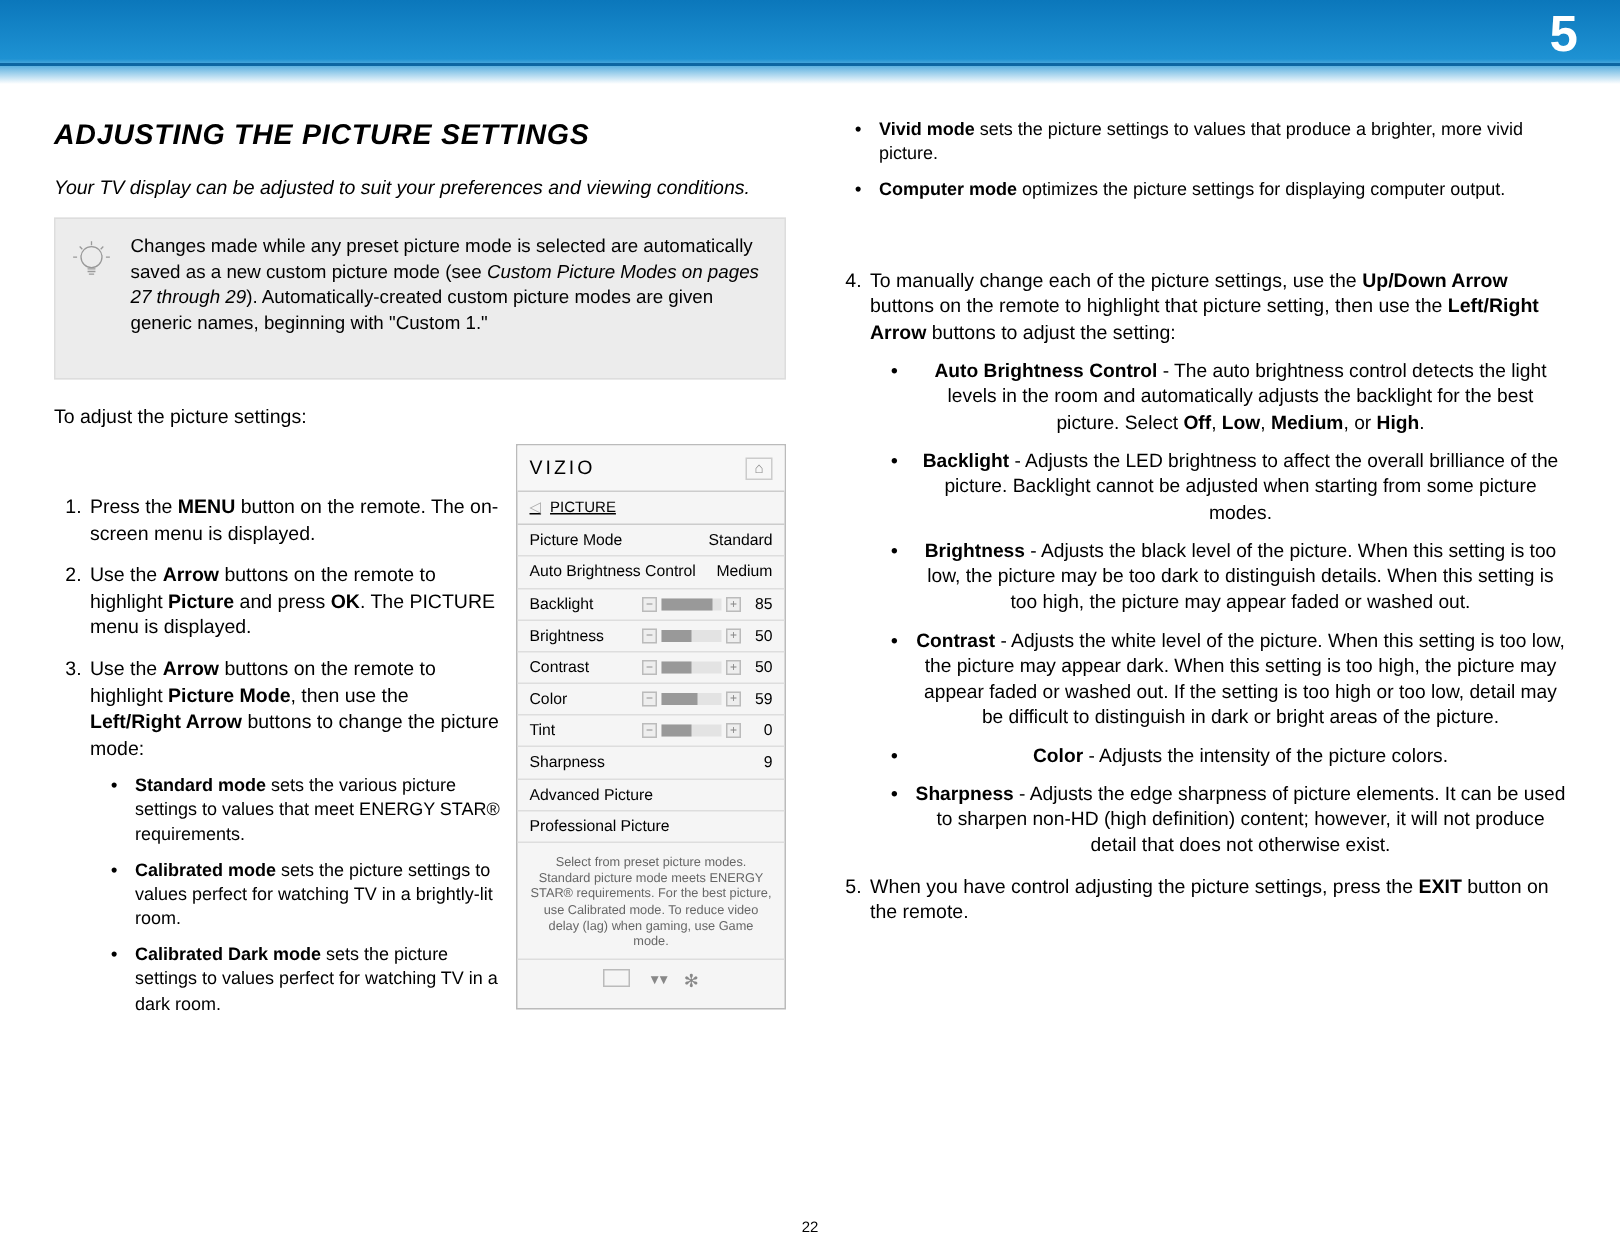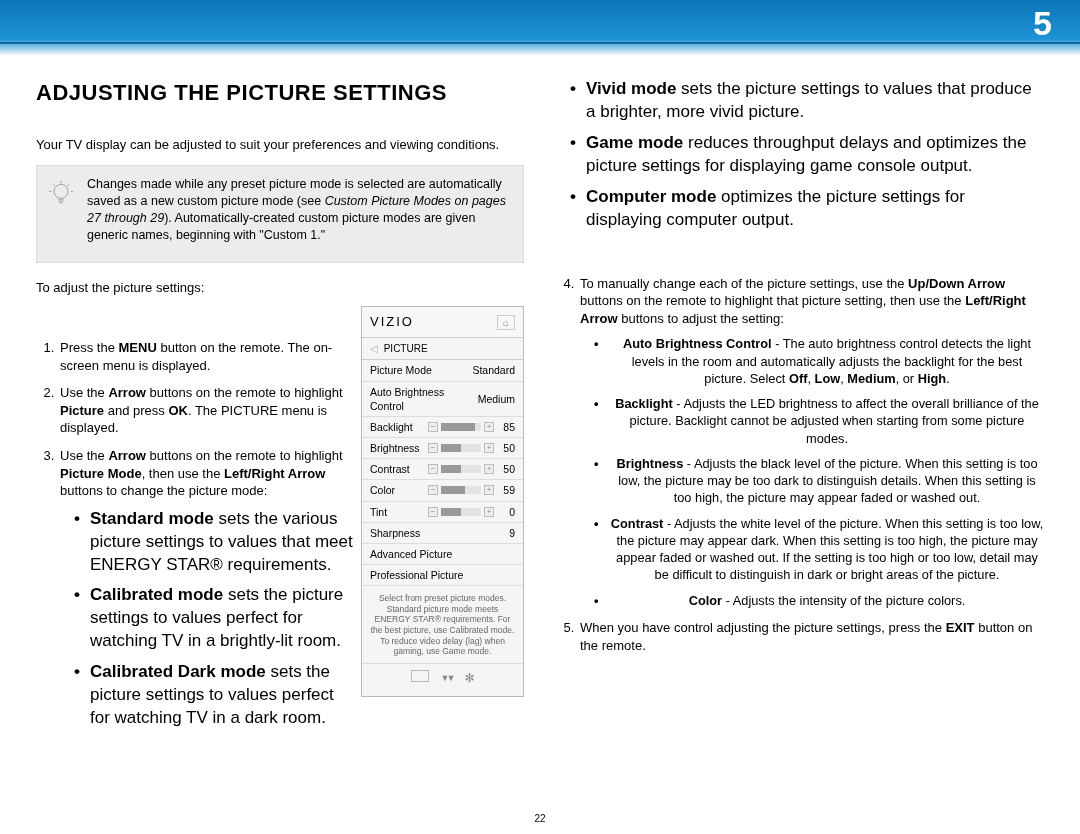--- a/index.html
+++ b/index.html
@@ -7,51 +7,51 @@
 
   .page { width: 1080px; height: 834px; display: flex; flex-direction: column; }
 
   .header-band { width: 100%; height: 56px; position: relative; background: linear-gradient(180deg, #0b77bb 0%, #1e92d3 70%, #fff 100%); }
   .header-band::after { content:""; position:absolute; left:0; right:0; bottom:12px; height:2px; background:#0d66a2; }
   .chapter-num { position: absolute; right: 28px; top: 4px; color: #fff; font-size: 34px; font-weight: 800; }
 
   .content { flex: 1 1 auto; display: flex; padding: 22px 36px 6px 36px; gap: 32px; }
   .col { flex: 1 1 50%; font-size: 13px; line-height: 1.35; }
 
-  h1 { font-size: 22px; font-weight: 800; letter-spacing: 0.5px; margin-bottom: 28px; }
-
-  .lead { text-align: justify; margin-bottom: 12px; }
-
-  .note { display: flex; align-items: flex-start; gap: 12px; background: #ececec; border: 1px solid #ddd; padding: 10px 12px 18px 10px; margin-bottom: 16px; font-size: 12.5px; line-height: 1.35; }
+  h1 { font-size: 19px; font-weight: 800; letter-spacing: 0.5px; margin-bottom: 12px; font-style: italic; }
+
+  .lead { text-align: justify; margin-bottom: 12px; font-style: italic; }
+
+  .note { display: flex; align-items: flex-start; gap: 12px; background: #ececec; border: 1px solid #ddd; padding: 10px 12px 28px 10px; margin-bottom: 16px; font-size: 12.5px; line-height: 1.35; }
   .bulb { width: 28px; height: 28px; flex: 0 0 28px; margin-top:4px; }
 
   .steps-intro { margin: 8px 0 10px 0; }
 
   ol.steps { list-style: decimal; padding-left: 22px; margin-top: 43px; }
   ol.steps > li { margin-bottom: 10px; padding-left:2px; }
 
   ul.modes { list-style: none; padding-left: 14px; margin-top: 8px; }
-  ul.modes > li { position: relative; padding-left: 16px; margin-bottom: 8px; font-size: 17px; line-height:1.35; }
+  ul.modes > li { position: relative; padding-left: 16px; margin-bottom: 8px; font-size: 12px; line-height:1.35; }
   ul.modes > li::before { content: "•"; position: absolute; left: 0; top: 0; font-weight: 700; }
 
   ul.settings { list-style: none; padding-left: 14px; margin-top: 8px; }
   ul.settings > li { position: relative; padding-left: 16px; margin-bottom: 8px; font-size: 12.8px; line-height:1.35;text-align:center; }
   ul.settings > li::before { content: "•"; position: absolute; left: 0; top: 0; font-weight: 700; }
 
   b { font-weight: 700; }
   i { font-style: italic; }
 
   .page-num { text-align: center; font-size: 10px; padding-bottom: 10px; }
 
   
-  .tv-menu { float: right; width: 163px; border: 1px solid #bbb; background: #f5f5f5; font-size: 10.5px; margin-left: 8px; }
+  .tv-menu { float: right; width: 180px; border: 1px solid #bbb; background: #f5f5f5; font-size: 10.5px; margin-left: 8px; }
   .tv-top { display:flex; align-items:center; justify-content:space-between; padding:6px 8px; border-bottom:1px solid #ccc; background:#f7f7f7; }
   .tv-logo { font-weight: 500; font-size: 13px; letter-spacing:2px; font-family: Arial, sans-serif; }
   .homei { border:1px solid #ccc; width:18px; height:15px; text-align:center; font-size:10px; line-height:13px; color:#888; }
-  .tv-breadcrumb { border-bottom:1px solid #ccc; padding:4px 8px; font-size:10px;}
+  .tv-breadcrumb { border-bottom:1px solid #ccc; padding:4px 8px; font-size:10px;text-decoration:underline;}
   .tv-breadcrumb .back{ color:#aaa; margin-right:6px;}
   .tv-rows { }
   .tv-row { display:flex; justify-content:space-between; align-items:center; padding:3px 8px; border-bottom:1px solid #ddd; }
   .slider { display:flex; align-items:center; gap:3px; }
   .sbox { width:10px; height:10px; border:1px solid #bbb; background:#eee; font-size:8px; line-height:8px; text-align:center; color:#888;}
   .sbar { width:40px; height:8px; background:#e3e3e3; position:relative; }
   .sbar i { position:absolute; top:0; left:0; bottom:0; background:#999; display:block; }
   .sval { width:18px; text-align:right; }
   .tv-help { font-size:8.5px; line-height:1.25; color:#666; padding:7px 8px 6px 8px; text-align:center; }
   .tv-foot { display:flex; justify-content:center; gap:12px; padding:6px 0 10px 0; border-top:1px solid #ddd; font-size:11px; color:#888;}
@@ -195,33 +195,33 @@
             <li><b>Calibrated mode</b><span> sets the picture settings to values perfect for watching TV in a brightly-lit room.</span></li>
             <li><b>Calibrated Dark mode</b><span> sets the picture settings to values perfect for watching TV in a dark room.</span></li>
           </ul>
         </li>
       </ol>
     </div>
 
     <div class="col">
       <ul class="modes" style="margin-top:0;">
         <li><b>Vivid mode</b><span> sets the picture settings to values that produce a brighter, more vivid picture.</span></li>
-        <li><b>Game mode</b><span> reduces throughput delays and optimizes the picture settings for displaying game console output.</span></li>
         <li><b>Computer mode</b><span> optimizes the picture settings for displaying computer output.</span></li>
       </ul>
 
       <ol class="steps" start="4">
         <li>
           <span>To manually change each of the picture settings, use the </span><b>Up/Down Arrow</b><span> buttons on the remote to highlight that picture setting, then use the </span><b>Left/Right Arrow</b><span> buttons to adjust the setting:</span>
           <ul class="settings">
             <li><b>Auto Brightness Control</b><span> - The auto brightness control detects the light levels in the room and automatically adjusts the backlight for the best picture. Select </span><b>Off</b><span>, </span><b>Low</b><span>, </span><b>Medium</b><span>, or </span><b>High</b><span>.</span></li>
             <li><b>Backlight</b><span> - Adjusts the LED brightness to affect the overall brilliance of the picture. Backlight cannot be adjusted when starting from some picture modes.</span></li>
             <li><b>Brightness</b><span> - Adjusts the black level of the picture. When this setting is too low, the picture may be too dark to distinguish details. When this setting is too high, the picture may appear faded or washed out.</span></li>
             <li><b>Contrast</b><span> - Adjusts the white level of the picture. When this setting is too low, the picture may appear dark. When this setting is too high, the picture may appear faded or washed out. If the setting is too high or too low, detail may be difficult to distinguish in dark or bright areas of the picture.</span></li>
             <li><b>Color</b><span> - Adjusts the intensity of the picture colors.</span></li>
+            <li><b>Sharpness</b><span> - Adjusts the edge sharpness of picture elements. It can be used to sharpen non-HD (high definition) content; however, it will not produce detail that does not otherwise exist.</span></li>
           </ul>
         </li>
         <li><span>When you have control adjusting the picture settings, press the </span><b>EXIT</b><span> button on the remote.</span></li>
       </ol>
     </div>
   </div>
 
   <div class="page-num">22</div>
 </div>
 

